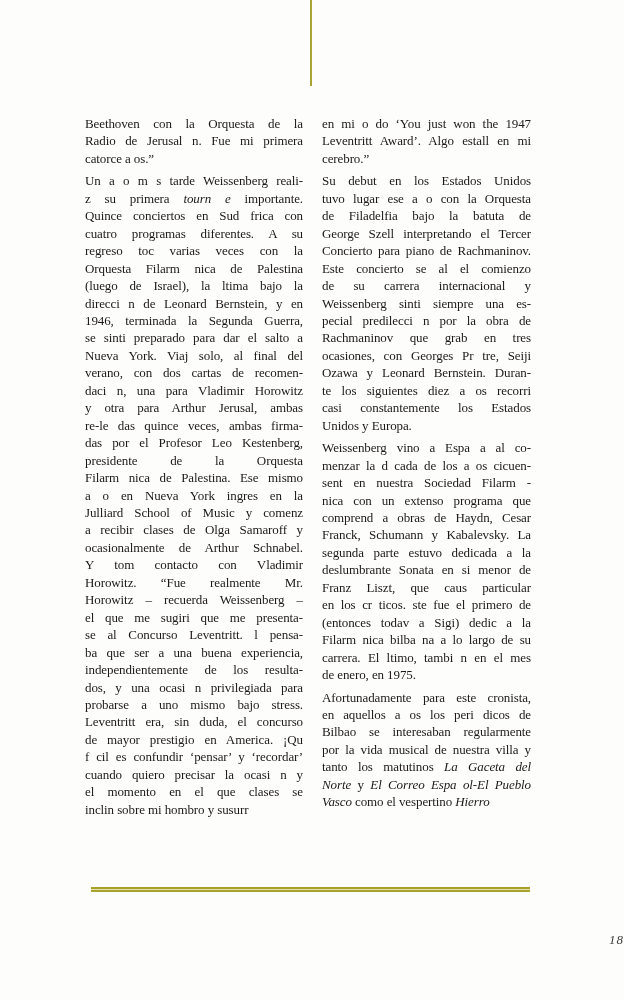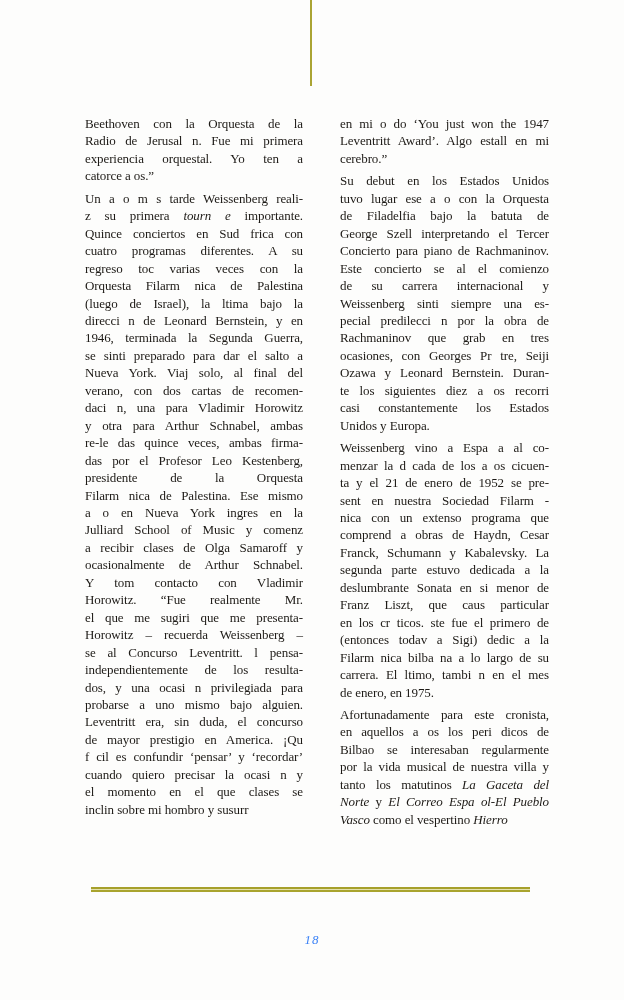--- a/index.html
+++ b/index.html
@@ -22,21 +22,21 @@
     top: 0;
     width: 2px;
     height: 86px;
     background: #aaa433;
   }
   .columns {
     position: absolute;
     left: 85px;
     top: 115px;
     display: flex;
-    gap: 37px;
+    gap: 19px;
   }
   .col { display: block; }
   .col.left  { width: 218px; }
   .col.right { width: 209px; }
   .para { margin: 0 0 5px 0; }
   .para:last-child { margin-bottom: 0; }
   .line {
     font-size: 13px;
     line-height: 17.45px;
     letter-spacing: -0.1px;
@@ -55,73 +55,73 @@
     width: 439px;
   }
   .rule-thick { height: 2px; background: #a6a02b; }
   .rule-gap   { height: 1px; background: #e4e1ae; }
   .rule-thin  { height: 2px; background: #a9a42e; }
   .page-number {
     position: absolute;
     left: 0;
     top: 932px;
     width: 624px;
-    text-align: center;
+    text-align: right;
     font-size: 13px;
     font-style: italic;
-    color: #3b82f6;
+    color: #404040;
     letter-spacing: 1px;
   }
 </style>
 </head>
 <body>
 
 <div class="page">
 
   <div class="top-rule"></div>
 
   <div class="columns">
     <div class="col left">
         <div class="para">
           <div class="line"><span>Beethoven con la Orquesta de la</span></div>
           <div class="line"><span>Radio de Jerusal n. Fue mi primera</span></div>
-          <div class="line"><span>experiencia orquestal. Yo ten a</span></div>
           <div class="line pl"><span>catorce a os.”</span></div>
         </div>
         <div class="para">
           <div class="line"><span>Un a o m s tarde Weissenberg reali-</span></div>
           <div class="line"><span>z  su primera </span><i>tourn e</i><span> importante.</span></div>
           <div class="line"><span>Quince conciertos en Sud frica con</span></div>
           <div class="line"><span>cuatro programas diferentes.  A su</span></div>
           <div class="line"><span>regreso toc  varias veces con la</span></div>
           <div class="line"><span>Orquesta Filarm nica de Palestina</span></div>
           <div class="line"><span>(luego de Israel), la  ltima bajo la</span></div>
           <div class="line"><span>direcci n de Leonard Bernstein, y en</span></div>
           <div class="line"><span>1946, terminada la Segunda Guerra,</span></div>
           <div class="line"><span>se sinti  preparado para dar el salto a</span></div>
           <div class="line"><span>Nueva York. Viaj  solo, al final del</span></div>
           <div class="line"><span>verano, con dos cartas de recomen-</span></div>
           <div class="line"><span>daci n, una para Vladimir Horowitz</span></div>
-          <div class="line"><span>y otra para Arthur Schnabel, ambas</span></div>
+          <div class="line"><span>y otra para Arthur Jerusal, ambas</span></div>
           <div class="line"><span>re-le das quince veces, ambas firma-</span></div>
           <div class="line"><span>das por el Profesor Leo Kestenberg,</span></div>
           <div class="line"><span>presidente de la Orquesta</span></div>
           <div class="line"><span>Filarm nica de Palestina. Ese mismo</span></div>
           <div class="line"><span>a o en Nueva York ingres  en la</span></div>
           <div class="line"><span>Julliard School of Music y comenz</span></div>
           <div class="line"><span>a recibir clases de Olga Samaroff y</span></div>
           <div class="line"><span>ocasionalmente de Arthur Schnabel.</span></div>
           <div class="line"><span>Y tom  contacto con Vladimir</span></div>
           <div class="line"><span>Horowitz. “Fue realmente Mr.</span></div>
+          <div class="line"><span>Horowitz – recuerda Weissenberg –</span></div>
           <div class="line"><span>el que me sugiri  que me presenta-</span></div>
-          <div class="line"><span>Horowitz – recuerda Weissenberg –</span></div>
           <div class="line"><span>se al Concurso Leventritt.  l pensa-</span></div>
+          <div class="line"><span>ba que ser a una buena experiencia,</span></div>
           <div class="line"><span>independientemente de los resulta-</span></div>
           <div class="line"><span>dos, y una ocasi n privilegiada para</span></div>
-          <div class="line"><span>probarse a uno mismo bajo alguien.</span></div>
+          <div class="line"><span>probarse a uno mismo bajo stress.</span></div>
           <div class="line"><span>Leventritt era, sin duda, el concurso</span></div>
           <div class="line"><span>de mayor prestigio en America. ¡Qu</span></div>
           <div class="line"><span>f cil es confundir ‘pensar’ y ‘recordar’</span></div>
           <div class="line"><span>cuando quiero precisar la ocasi n y</span></div>
           <div class="line"><span>el momento en el que clases se</span></div>
           <div class="line pl"><span>inclin  sobre mi hombro y susurr</span></div>
         </div>
       </div>
     <div class="col right">
         <div class="para">
@@ -142,21 +142,20 @@
           <div class="line"><span>Rachmaninov que grab  en tres</span></div>
           <div class="line"><span>ocasiones, con Georges Pr tre, Seiji</span></div>
           <div class="line"><span>Ozawa y Leonard Bernstein. Duran-</span></div>
           <div class="line"><span>te los siguientes diez a os recorri</span></div>
           <div class="line"><span>casi constantemente los Estados</span></div>
           <div class="line pl"><span>Unidos y Europa.</span></div>
         </div>
         <div class="para">
           <div class="line"><span>Weissenberg vino a Espa a al co-</span></div>
           <div class="line"><span>menzar la d cada de los a os cicuen-</span></div>
-          <div class="line"><span>ta y el 21 de enero de 1952 se pre-</span></div>
           <div class="line"><span>sent  en nuestra Sociedad Filarm -</span></div>
           <div class="line"><span>nica con un extenso programa que</span></div>
           <div class="line"><span>comprend a obras de Haydn, Cesar</span></div>
           <div class="line"><span>Franck, Schumann y Kabalevsky. La</span></div>
           <div class="line"><span>segunda parte estuvo dedicada a la</span></div>
           <div class="line"><span>deslumbrante Sonata en si menor de</span></div>
           <div class="line"><span>Franz Liszt, que caus  particular</span></div>
           <div class="line"><span>en los cr ticos.  ste fue el primero de</span></div>
           <div class="line"><span>(entonces todav a Sigi) dedic  a la</span></div>
           <div class="line"><span>Filarm nica bilba na a lo largo de su</span></div>

